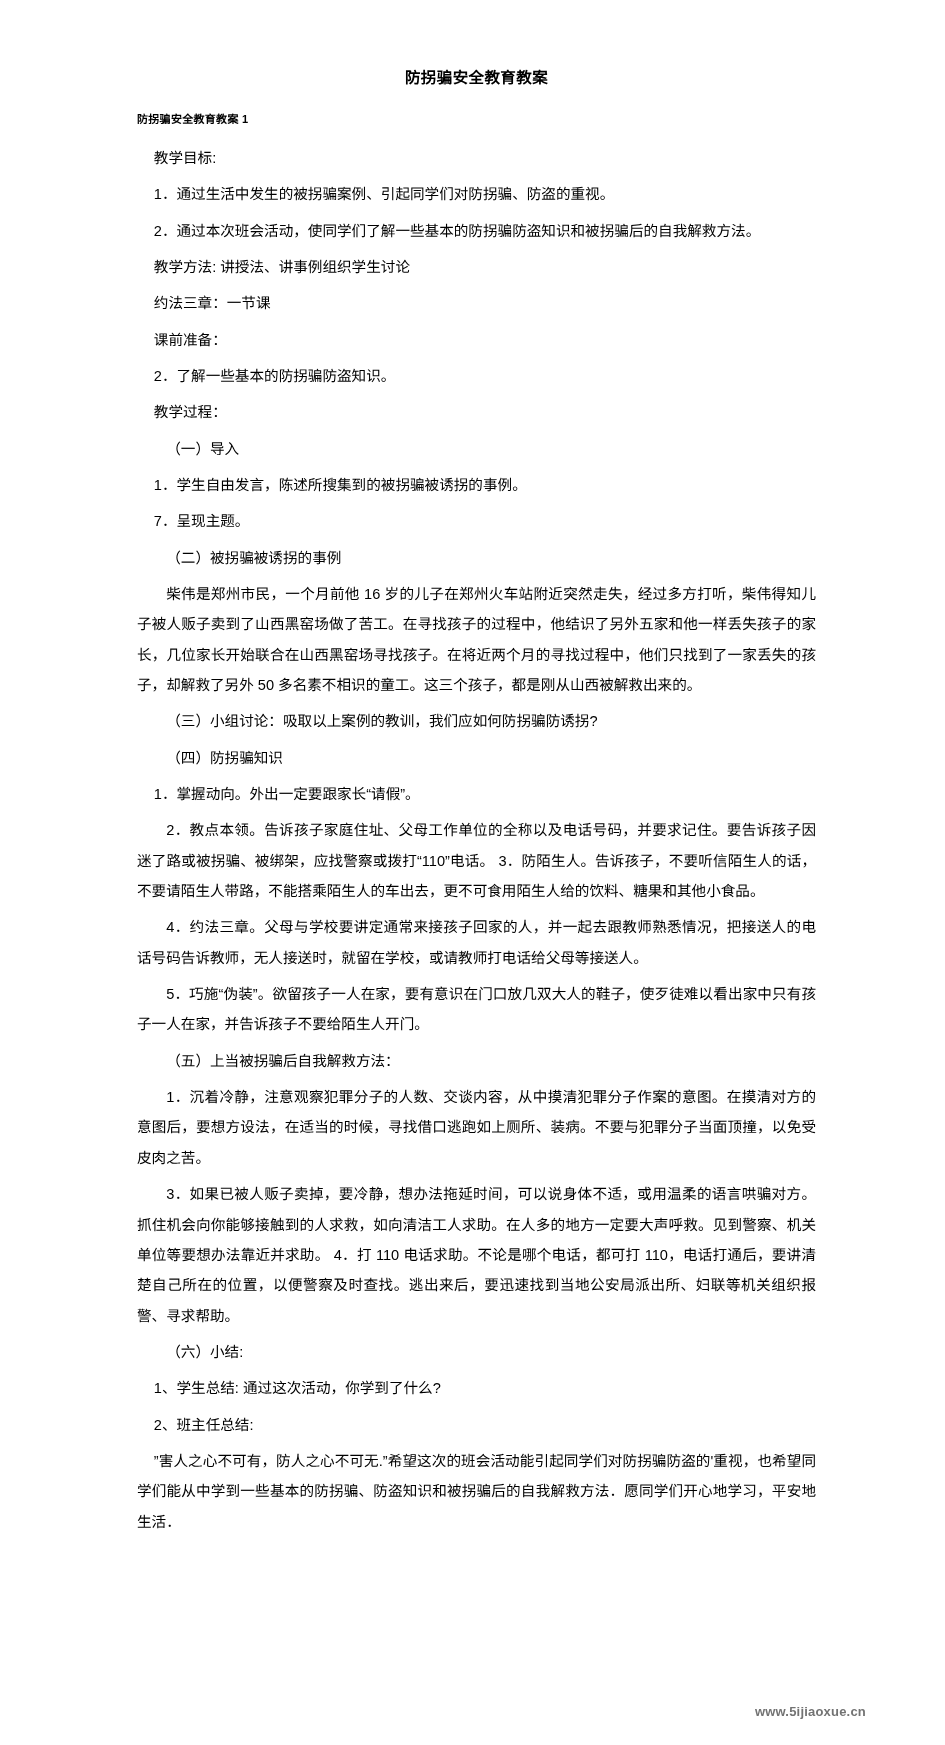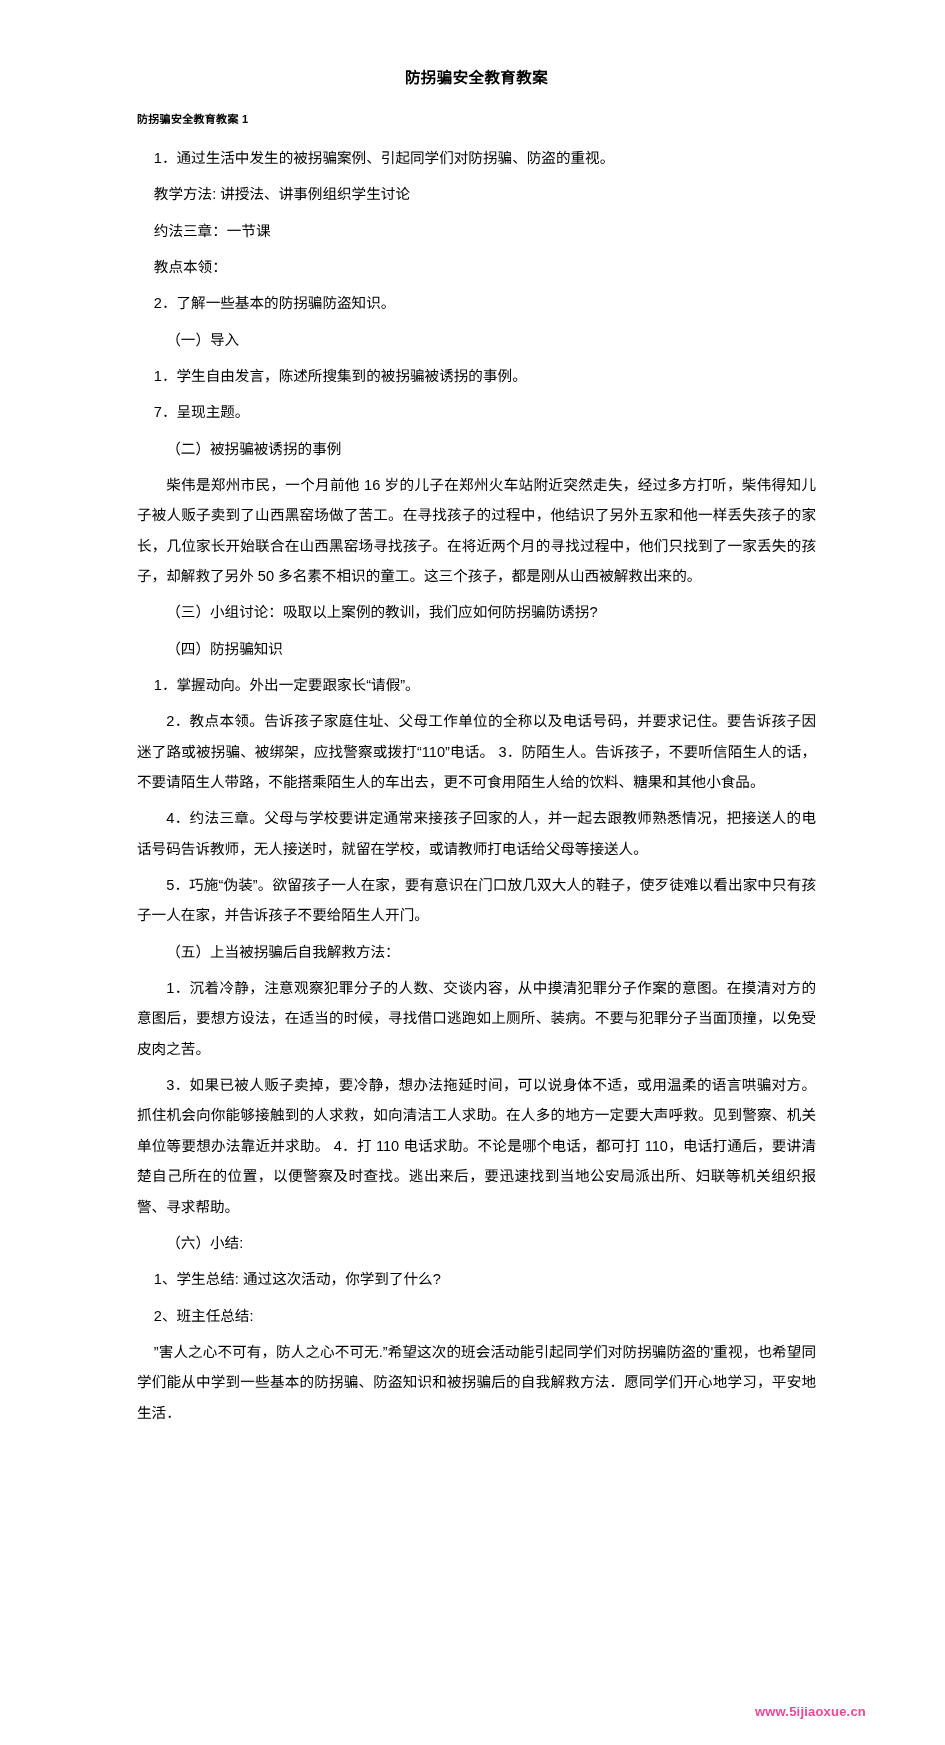--- a/index.html
+++ b/index.html
@@ -70,28 +70,31 @@
 <body>
 
 <div class="page">
 
   <h1 class="doc-title">防拐骗安全教育教案</h1>
 
   <h2 class="doc-subtitle">防拐骗安全教育教案 1</h2>
 
   <div class="body-block">
 
+    <p class="para indent-1">教学目标:</p>
     <p class="para indent-1">1．通过生活中发生的被拐骗案例、引起同学们对防拐骗、防盗的重视。</p>
+    <p class="para indent-1">2．通过本次班会活动，使同学们了解一些基本的防拐骗防盗知识和被拐骗后的自我解救方法。</p>
 
     <p class="para indent-1">教学方法: 讲授法、讲事例组织学生讨论</p>
     <p class="para indent-1">约法三章：一节课</p>
 
-    <p class="para indent-1">教点本领：</p>
+    <p class="para indent-1">课前准备：</p>
     <p class="para indent-1">2．了解一些基本的防拐骗防盗知识。</p>
 
+    <p class="para indent-1">教学过程：</p>
 
     <p class="para indent-2">（一）导入</p>
     <p class="para indent-1">1．学生自由发言，陈述所搜集到的被拐骗被诱拐的事例。</p>
     <p class="para indent-1">7．呈现主题。</p>
 
     <p class="para indent-2 bold">（二）被拐骗被诱拐的事例</p>
     <p class="para indent-2">柴伟是郑州市民，一个月前他 16 岁的儿子在郑州火车站附近突然走失，经过多方打听，柴伟得知儿子被人贩子卖到了山西黑窑场做了苦工。在寻找孩子的过程中，他结识了另外五家和他一样丢失孩子的家长，几位家长开始联合在山西黑窑场寻找孩子。在将近两个月的寻找过程中，他们只找到了一家丢失的孩子，却解救了另外 50 多名素不相识的童工。这三个孩子，都是刚从山西被解救出来的。</p>
 
     <p class="para indent-2">（三）小组讨论：吸取以上案例的教训，我们应如何防拐骗防诱拐?</p>
 
@@ -105,15 +108,15 @@
     <p class="para indent-2">1．沉着冷静，注意观察犯罪分子的人数、交谈内容，从中摸清犯罪分子作案的意图。在摸清对方的意图后，要想方设法，在适当的时候，寻找借口逃跑如上厕所、装病。不要与犯罪分子当面顶撞，以免受皮肉之苦。</p>
     <p class="para indent-2">3．如果已被人贩子卖掉，要冷静，想办法拖延时间，可以说身体不适，或用温柔的语言哄骗对方。抓住机会向你能够接触到的人求救，如向清洁工人求助。在人多的地方一定要大声呼救。见到警察、机关单位等要想办法靠近并求助。 4．打 110 电话求助。不论是哪个电话，都可打 110，电话打通后，要讲清楚自己所在的位置，以便警察及时查找。逃出来后，要迅速找到当地公安局派出所、妇联等机关组织报警、寻求帮助。</p>
 
     <p class="para indent-2">（六）小结:</p>
     <p class="para indent-1">1、学生总结: 通过这次活动，你学到了什么?</p>
     <p class="para indent-1">2、班主任总结:</p>
     <p class="para indent-1">”害人之心不可有，防人之心不可无.”希望这次的班会活动能引起同学们对防拐骗防盗的'重视，也希望同学们能从中学到一些基本的防拐骗、防盗知识和被拐骗后的自我解救方法．愿同学们开心地学习，平安地生活．</p>
 
   </div>
 
-  <div class="watermark" style="color: #ec4899;">www.5ijiaoxue.cn</div>
+  <div class="watermark" style="color: #737373;">www.5ijiaoxue.cn</div>
 
 </div>
 
 </body></html>

